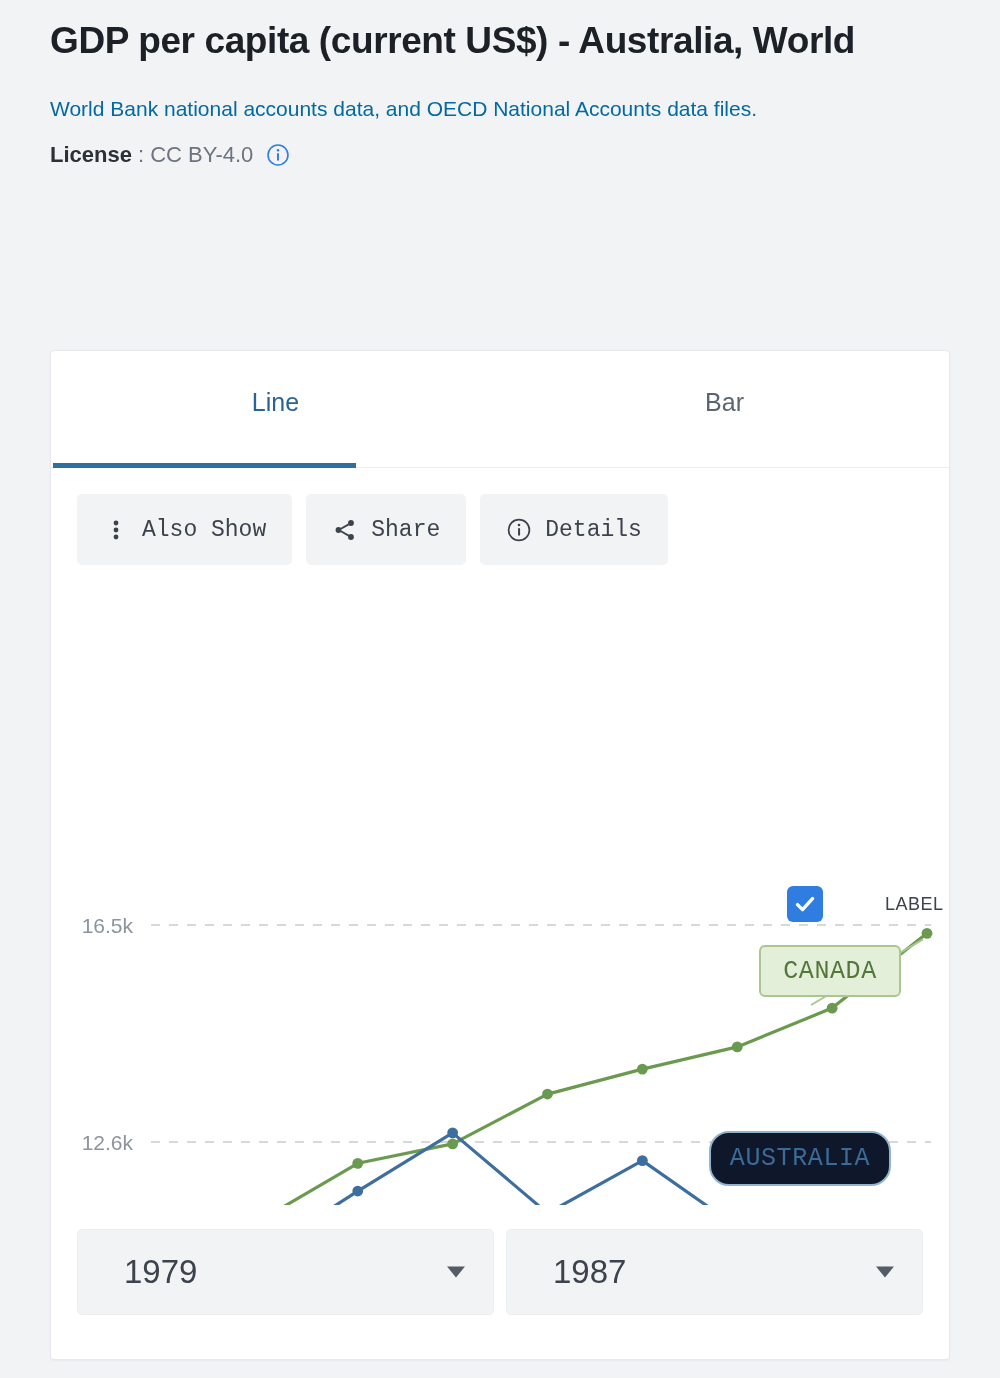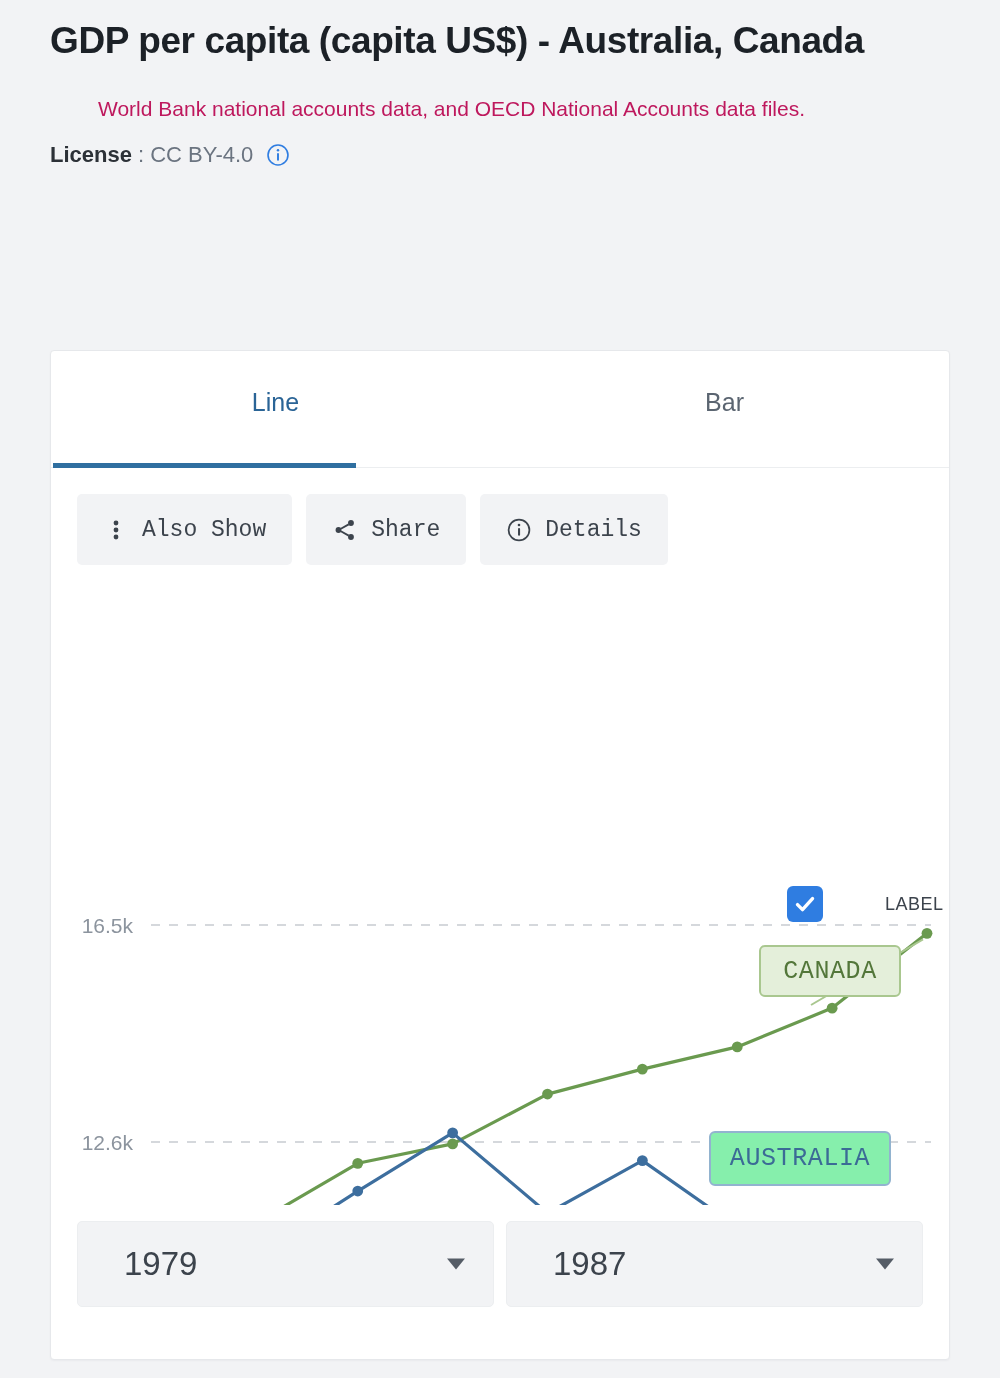--- a/index.html
+++ b/index.html
@@ -14,21 +14,21 @@
   .page { position: relative; width: 1000px; height: 1378px; }
 
   
   .hdr { position: absolute; left: 50px; top: 16px; width: 900px; }
   .hdr-title {
     font-size: 37px; font-weight: bold; line-height: 1.35;
     color: #1c2127; letter-spacing: -0.4px; margin: 0;
   }
   .hdr-source {
     margin-top: 26px; font-size: 21px; line-height: 1.62;
-    color: #be185d; max-width: 880px; margin-left: 48px;
+    color: #0369a1; max-width: 880px;
   }
   .hdr-license { margin-top: 16px; font-size: 22px; color: #6b7480; display: flex; align-items: center; text-align: right; }
   .hdr-license b { color: #2c3137; font-weight: bold; margin-right: 6px; }
   .lic-val { color: #6b7480; }
   .info-ico { display: inline-flex; margin-left: 12px; }
 
   
   .card {
     position: absolute; left: 50px; top: 350px; width: 900px; height: 1010px;
     background: #ffffff; border: 1px solid #e6e8eb; border-radius: 4px;
@@ -75,46 +75,46 @@
     position: absolute; border-radius: 6px; border-width: 2px; border-style: solid;
     display: flex; align-items: center; justify-content: center;
     font-size: 25px; letter-spacing: .6px; white-space: nowrap; font-family: Liberation Mono, monospace;
   }
   .badge-canada {
     left: 708px; top: 380px; width: 142px; height: 52px;
     background: #e4efda; border-color: #a9c78f; color: #53773a;
   }
   .badge-australia {
     left: 658px; top: 566px; width: 182px; height: 55px;
-    background: #86efac; border-color: #92b3cf; color: #3b6b96;
+    background: #0f172a; border-color: #92b3cf; color: #3b6b96; border-radius: 20px;
   }
 
   .ytick { font-size: 21px; fill: #8c949e; font-family: "Liberation Sans", sans-serif; }
 
   
-  .footer { display: flex; gap: 12px; padding: 0 26px; margin-top: 16px; }
+  .footer { display: flex; gap: 12px; padding: 0 26px; margin-top: 24px; }
   .sel {
     position: relative; flex: 1 1 0; height: 86px;
     background: #f2f3f5; border: 1px solid #eceef0; border-radius: 5px;
     display: flex; align-items: center; cursor: pointer;
   }
   .sel-val { font-size: 33px; color: #3c434c; padding-left: 46px; }
   .caret {
     position: absolute; right: 28px; top: 50%; transform: translateY(-50%);
     width: 0; height: 0; border-left: 9px solid transparent; border-right: 9px solid transparent;
     border-top: 11px solid #555c66;
   }
 </style>
 </head>
 <body>
 
 <div class="page">
 
   <div class="hdr">
-    <h1 class="hdr-title">GDP per capita (capita US$) - Australia, Canada</h1>
+    <h1 class="hdr-title">GDP per capita (current US$) - Australia, World</h1>
     <div class="hdr-source">World Bank national accounts data, and OECD National Accounts data files.</div>
     <div class="hdr-license">
       <b>License</b>
         <span class="lic-val">: CC BY-4.0</span>
       <span class="info-ico">
         <svg width="26" height="26" viewBox="0 0 24 24" fill="none">
           <circle cx="12" cy="12" r="9.2" stroke="#2f7de1" stroke-width="1.5"></circle>
           <circle cx="12" cy="7.6" r="1.15" fill="#2f7de1"></circle>
           <rect x="11.1" y="10.2" width="1.8" height="7" rx="0.9" fill="#2f7de1"></rect>
         </svg>

